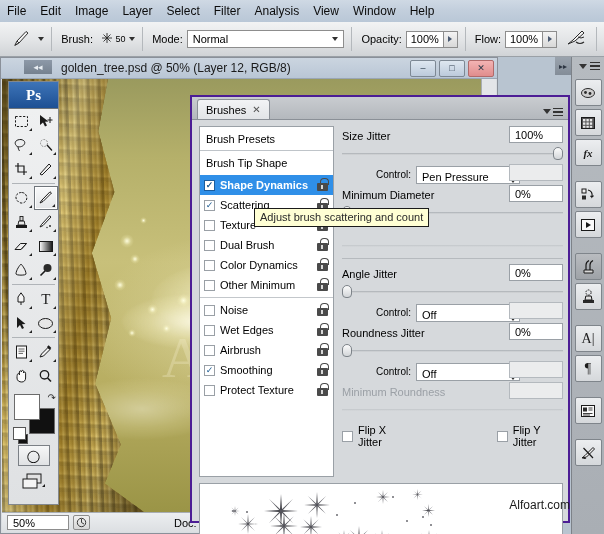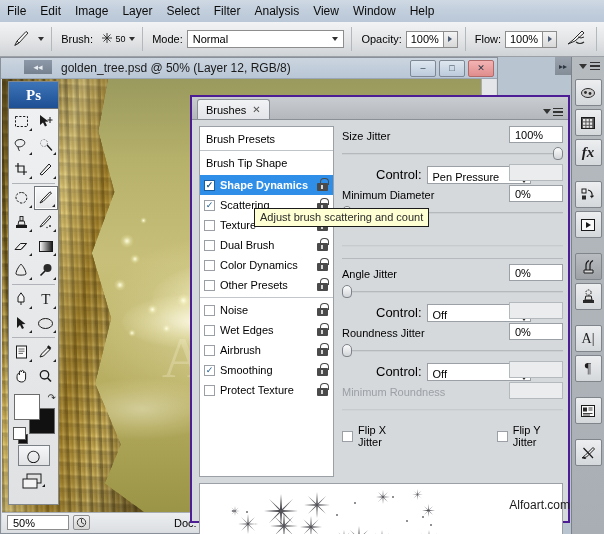--- a/index.html
+++ b/index.html
@@ -251,21 +251,21 @@
   .slider-track{
     position:absolute;left:0;top:6px;width:100%;height:2px;
     background:linear-gradient(to bottom,#a9aeb3,#d8dadc);
   }
   .slider-knob{
     position:absolute;top:0;width:10px;height:13px;
     background:linear-gradient(to bottom,#fcfcfc,#d2d5d8);
     border:1px solid #7d8389;border-radius:5px 5px 4px 4px;box-sizing:border-box;
   }
   .ctrlrow{position:relative;height:21px;display:flex;align-items:center;}
-  .ctrl-label{font-size:13px;margin-left:34px;}
+  .ctrl-label{font-size:10px;margin-left:34px;}
   .ctrl-select{
     margin-left:5px;width:104px;height:18px;background:#fff;border:1px solid #9aa0a6;
     display:flex;align-items:flex-end;justify-content:space-between;
     padding:0 3px 0 5px;font-size:11px;box-sizing:border-box;
   }
   .sdivider{height:1px;background:#b6babe;margin:5px 0;}
   .flips{display:flex;align-items:center;margin-top:7px;font-size:11px;}
   .flipbox{display:flex;align-items:center;}
   .flipbox:last-child{margin-left:88px;}
 
@@ -732,21 +732,21 @@
         <span>Color Dynamics</span>
         <span class="lock">
             <span class="lock-shackle"></span>
             <span class="lock-body"></span>
             <span class="lock-key"></span>
           </span>
       </div>
 
       <div class="bl-item">
         <span class="cbx"></span>
-        <span>Other Presets</span>
+        <span>Other Minimum</span>
         <span class="lock">
             <span class="lock-shackle"></span>
             <span class="lock-body"></span>
             <span class="lock-key"></span>
           </span>
       </div>
 
       <div class="bl-sep"></div>
 
       <div class="bl-item">
@@ -1081,21 +1081,21 @@
             <rect x="3" y="6.4" width="2.4" height="2.4"></rect>
             <rect x="6.4" y="6.4" width="2.4" height="2.4"></rect>
             <rect x="9.8" y="6.4" width="2.4" height="2.4"></rect>
             <rect x="3" y="9.8" width="2.4" height="2"></rect>
             <rect x="6.4" y="9.8" width="2.4" height="2"></rect>
             <rect x="9.8" y="9.8" width="2.4" height="2"></rect>
           </g>
         </svg>
     </div>
     <div class="dock-btn">
-      <span style="font-family:'Liberation Serif',serif;font-style:italic;font-weight:bold;font-size:15px;">fx</span>
+      <span style="font-family:'Liberation Serif',serif;font-style:italic;font-weight:bold;font-size:11px;">fx</span>
     </div>
   </div>
   <div class="dock-sep"></div>
 
   <div class="dock-group">
     <div class="dock-btn">
       <svg width="16" height="15" viewBox="0 0 16 15">
           <rect x="2" y="2" width="4" height="4" fill="#f0f0f0" stroke="#1a1a1a"></rect>
           <rect x="2" y="8.5" width="4" height="4" fill="#2a2a2a"></rect>
           <path d="M8 3 q5 1 4 7 l1.6 -1.4 M12 10 l-1.6 -1" stroke="#1a1a1a" stroke-width="1.2" fill="none"></path>

